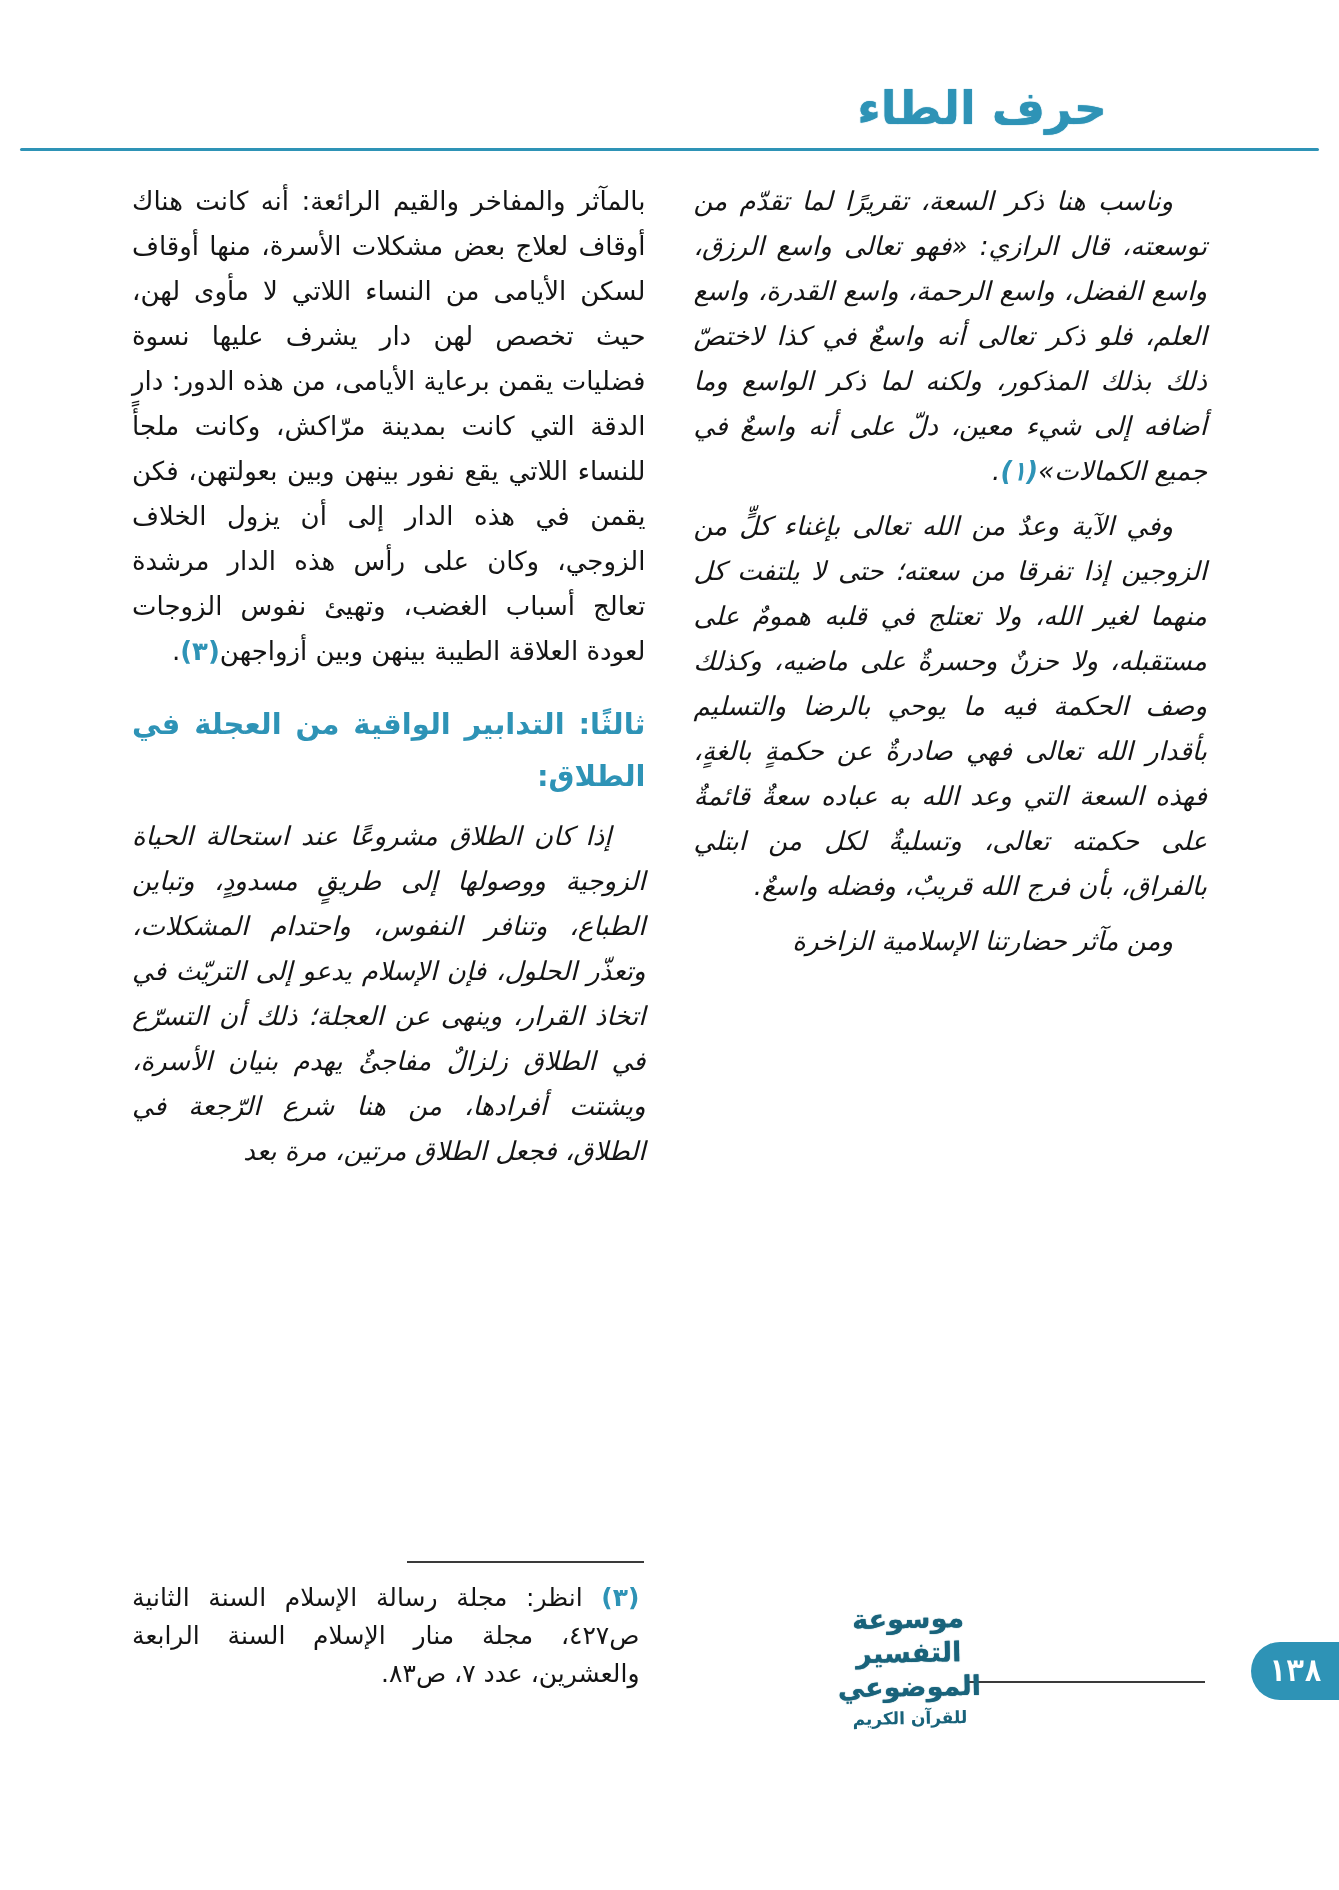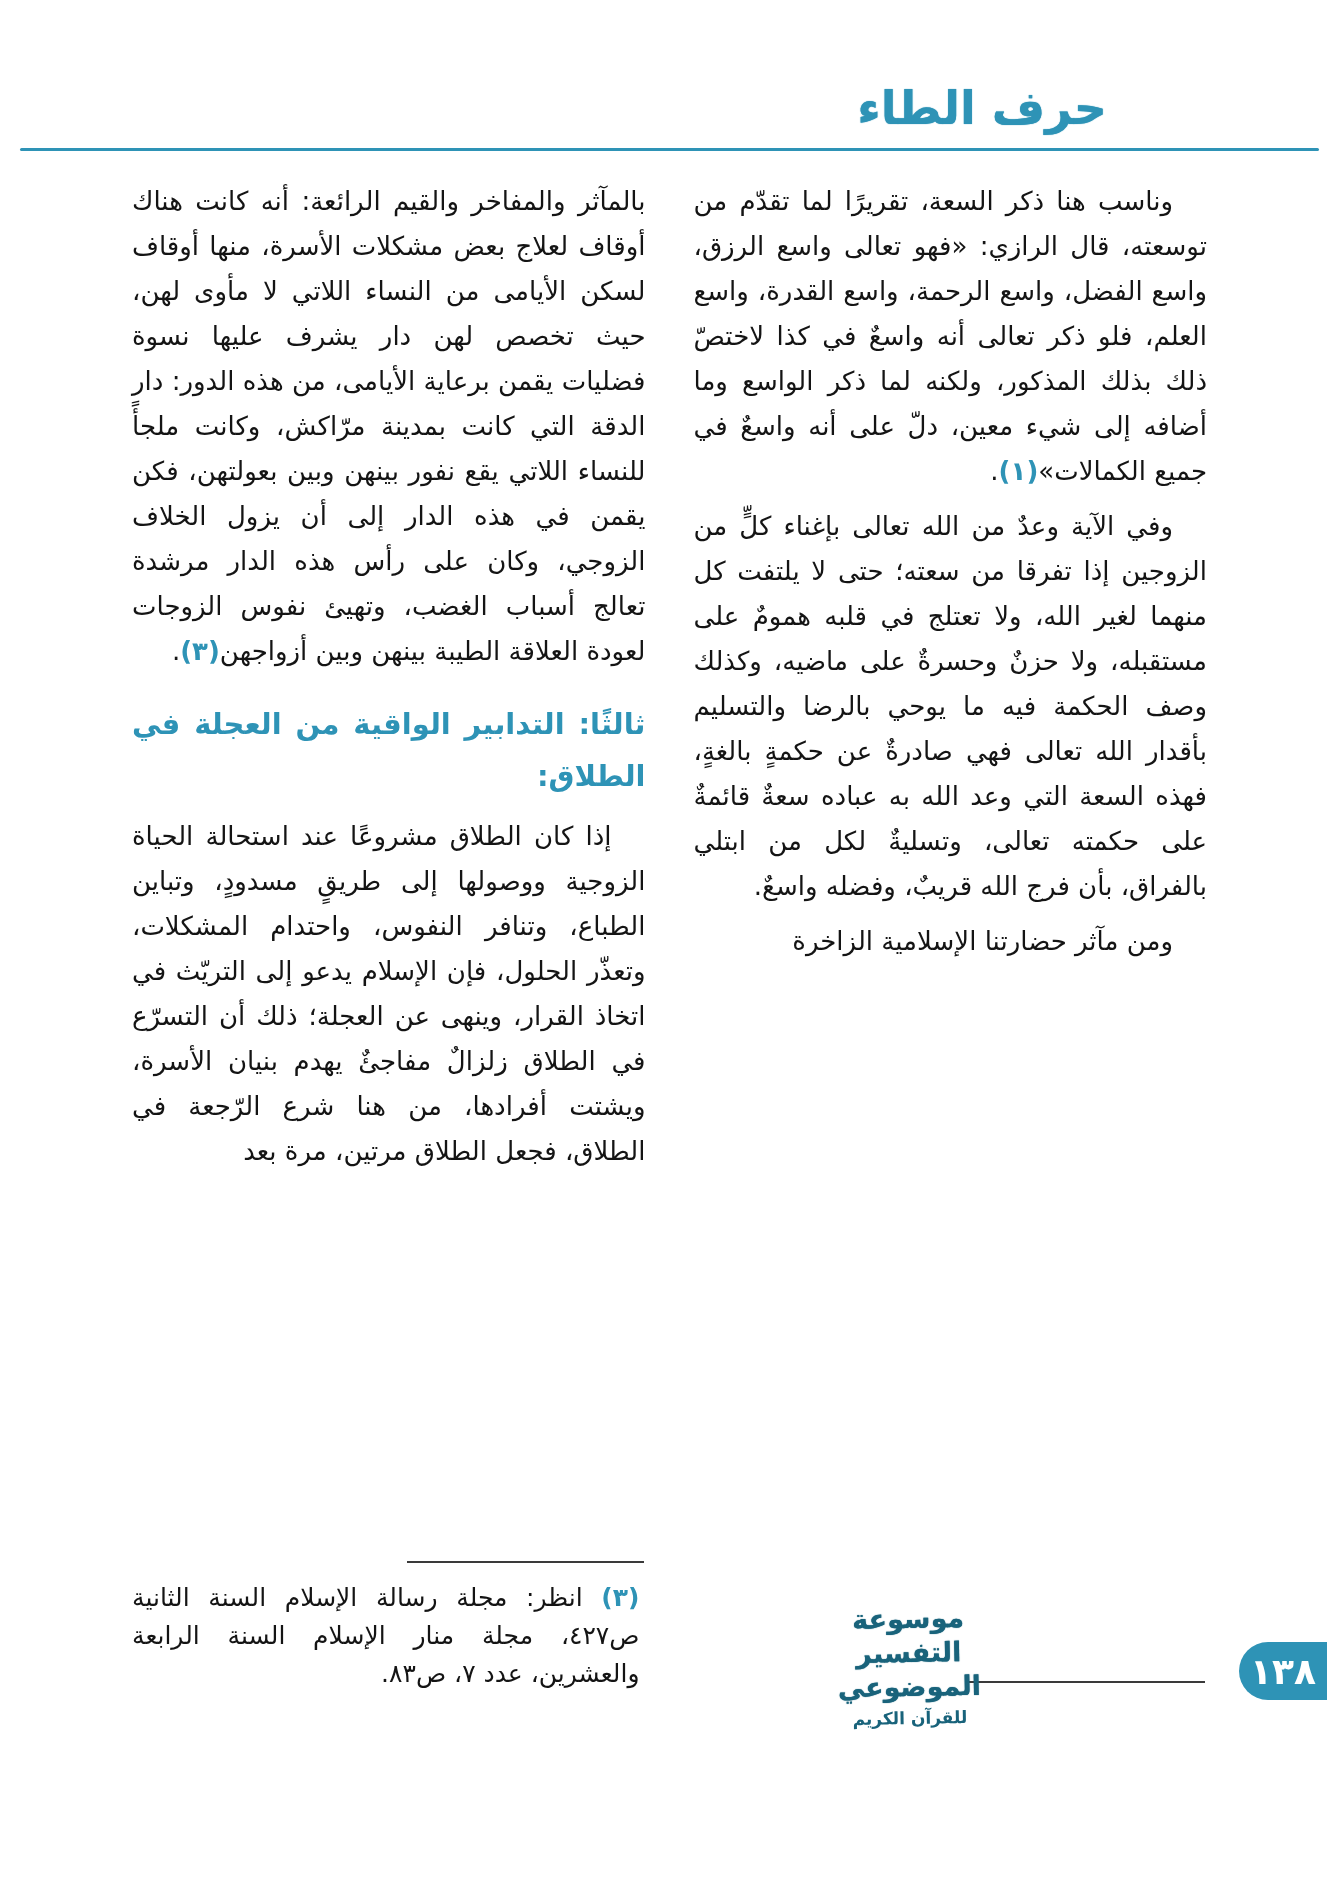--- a/index.html
+++ b/index.html
@@ -50,21 +50,21 @@
     display:flex;
     flex-direction:column;
     min-width:0;
   }
   .para{
     margin:0 0 10px 0;
     font-size:26px;
     line-height:45px;
     text-align:justify;
   }
-  .para.indent{text-indent:34px;}
+  .para.indent{text-indent:34px;font-style:italic;}
   .sub-heading{
     color:var(--accent);
     font-size:29px;
     font-weight:bold;
     line-height:52px;
     margin:14px 0 12px 0;
     text-align:justify;
   }
   
   .footnotes{
@@ -103,31 +103,32 @@
   }
   .logo-line2{
     font-size:17px;
     font-weight:bold;
     line-height:24px;
     margin-top:2px;
   }
   .page-number{
     position:absolute;
     bottom:58px;
-    right:12px;
+    right:0;
     width:88px;
     height:58px;
     background:var(--accent);
     color:#ffffff;
-    font-size:36px;
+    font-size:30px;
     font-weight:bold;
     display:flex;
     align-items:center;
     justify-content:center;
     border-radius:30px 0 0 30px;
+    font-family:Liberation Mono, monospace;
   }
 </style>
 </head>
 <body>
 
 <div class="page">
 
   <header class="page-header">
     <div class="chapter-title">حرف الطاء</div>
     <div class="header-rule"></div>

